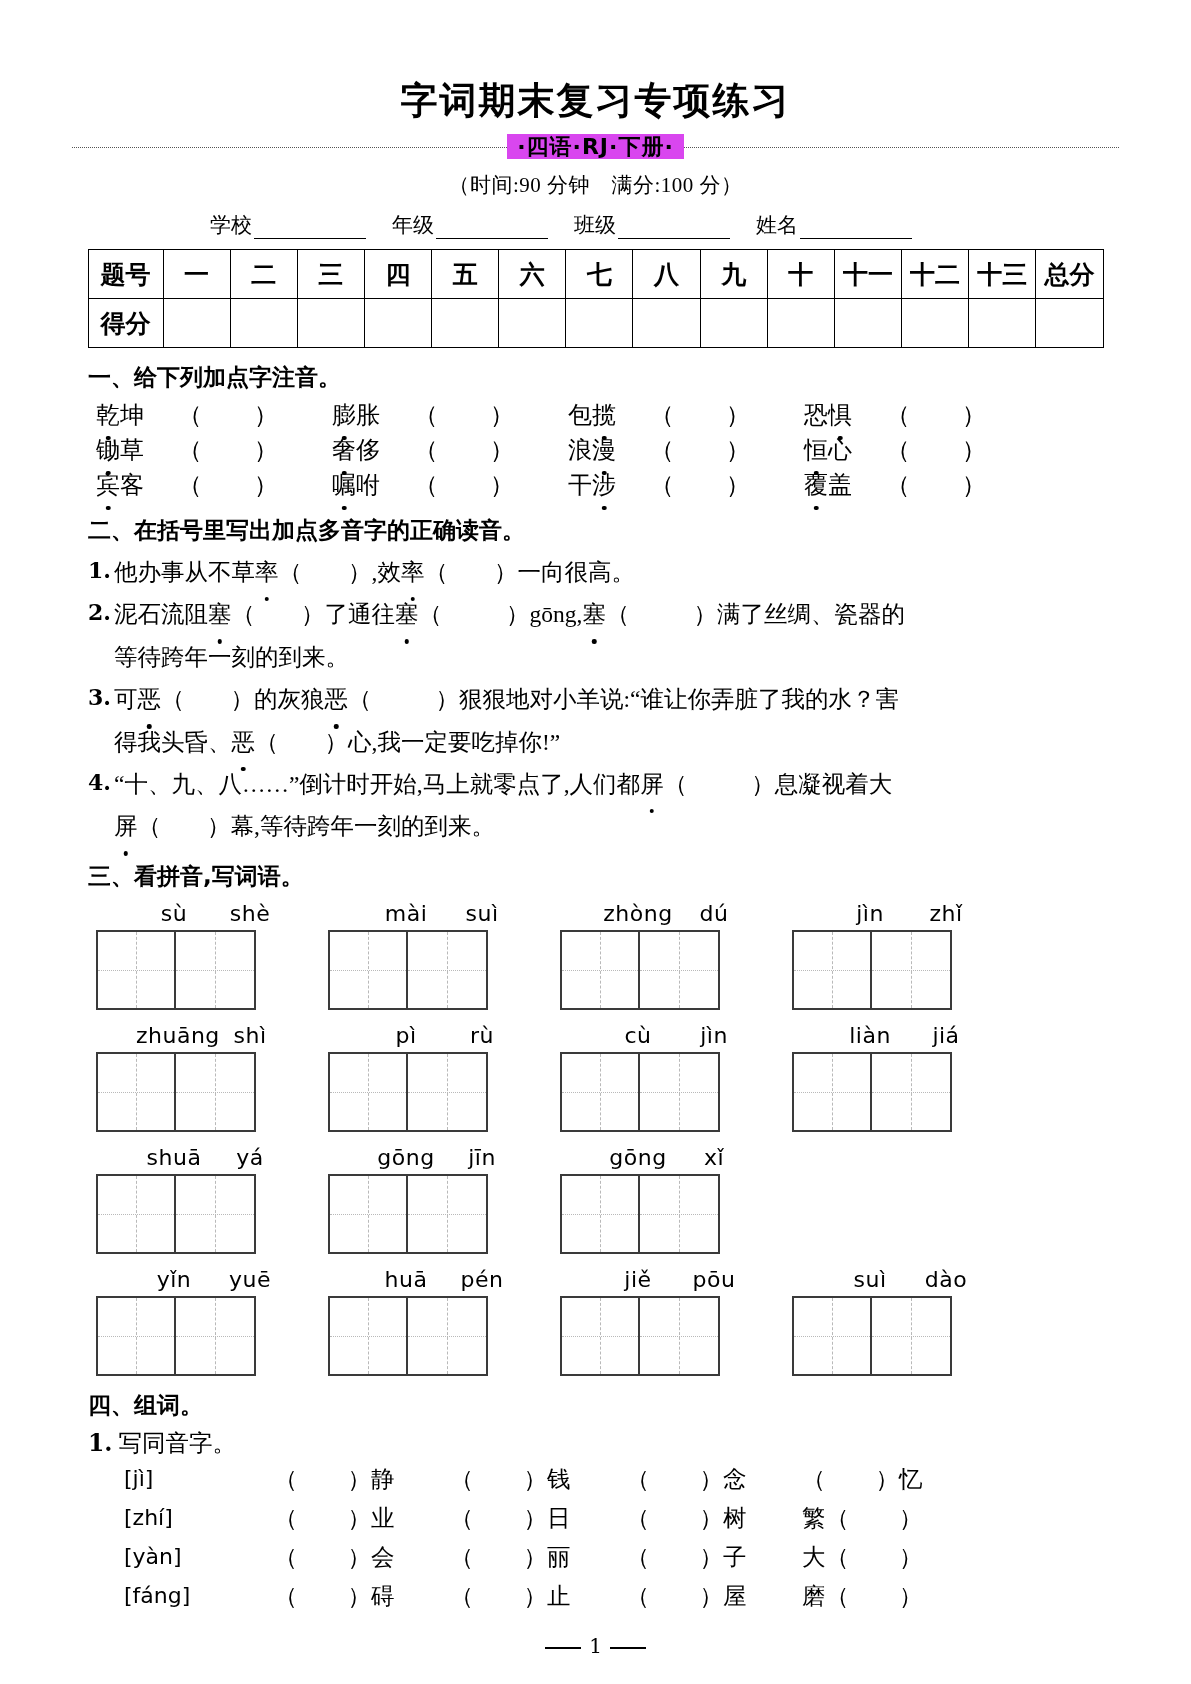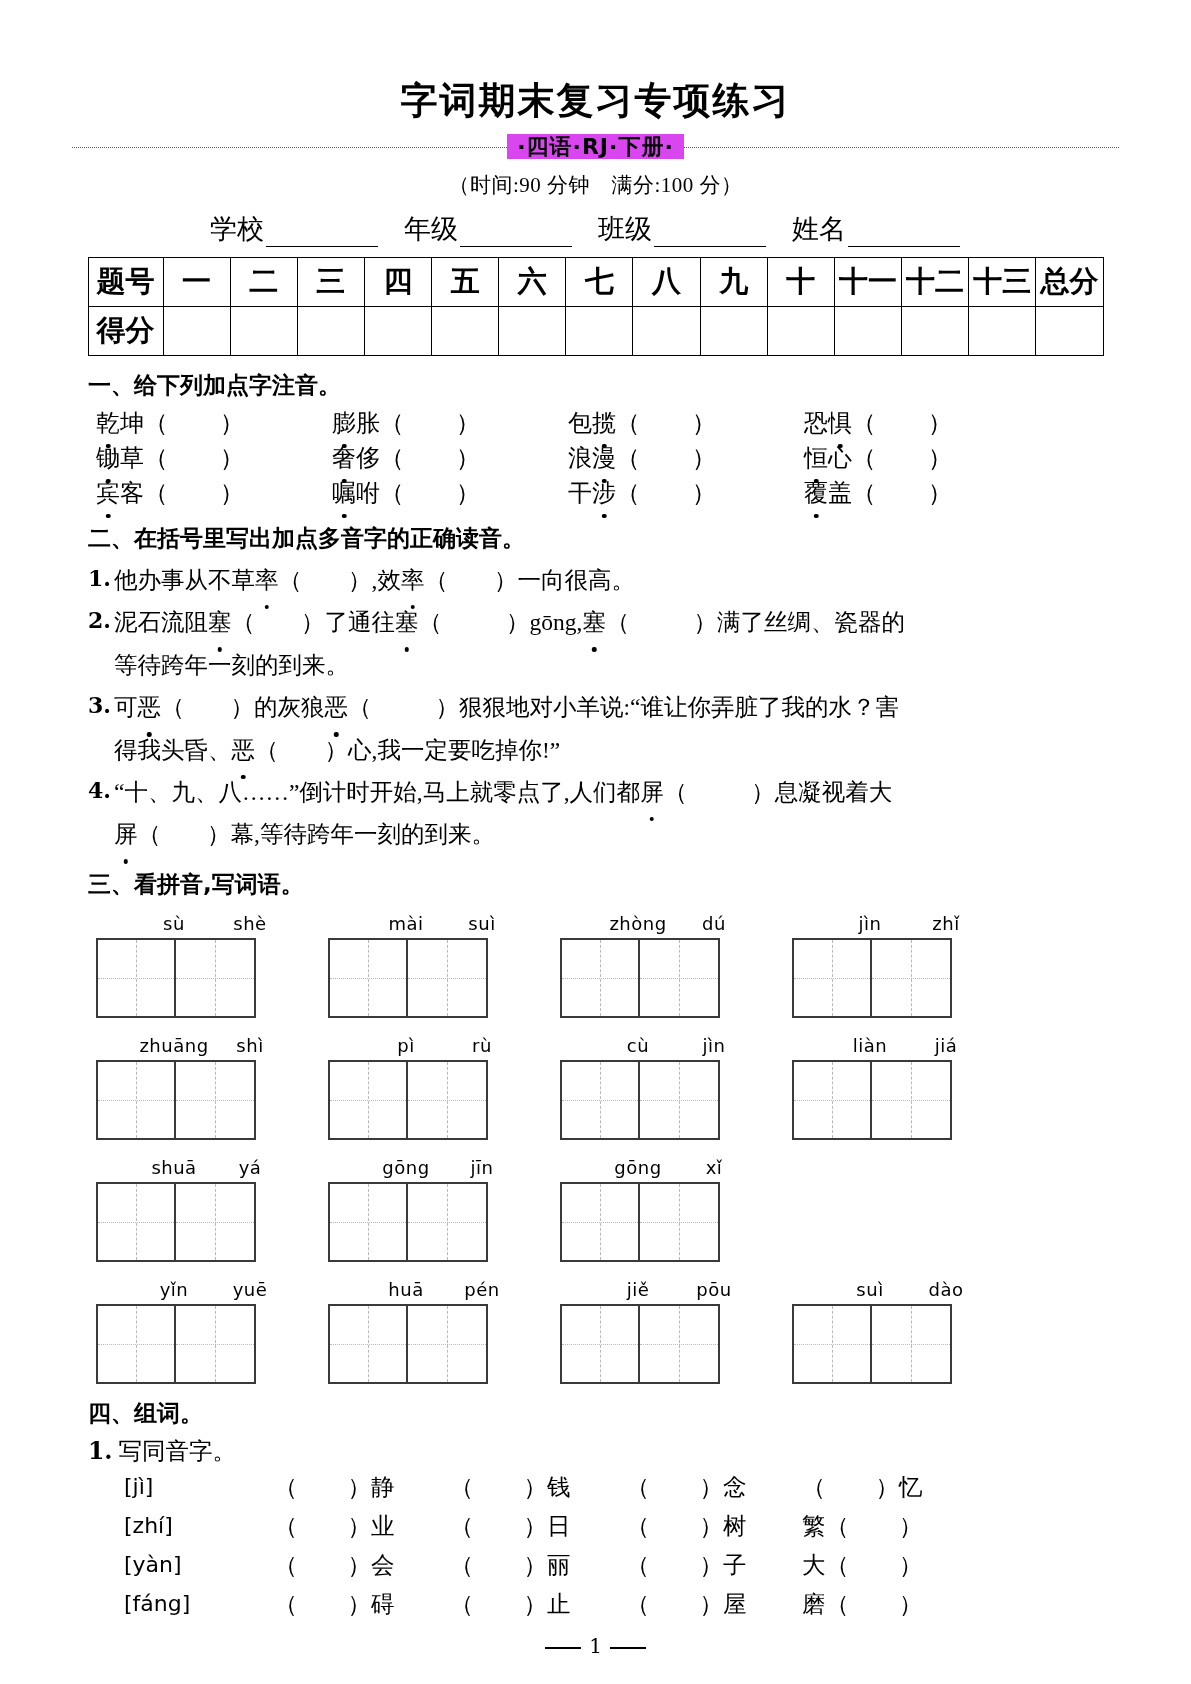--- a/index.html
+++ b/index.html
@@ -47,21 +47,21 @@
   }
   .exam-info{
     text-align:center;
     font-size:21px;
     margin-top:9px;
     letter-spacing:.5px;
   }
   .id-line{
     margin-top:12px;
     padding-left:210px;
-    font-size:27px;
+    font-size:21px;
     display:flex;
     gap:0px;
   }
   .id-item{display:inline-flex;align-items:flex-end;margin-right:26px;}
   .id-item .lbl{white-space:nowrap;}
   .id-item .blank{
     display:inline-block;
     width:112px;
     border-bottom:1.5px solid #000;
     height:20px;
@@ -73,39 +73,39 @@
     border-collapse:collapse;
     margin:10px auto 0 auto;
     width:1016px;
     table-layout:fixed;
   }
   table.score td{
     border:1.5px solid #000;
     height:46px;
     text-align:center;
     vertical-align:middle;
-    font-size:29px;
+    font-size:25px;
     font-weight:bold;
     font-family:"DejaVu Serif",serif;
   }
   table.score td.hd{width:72px;}
 
   
   .sec-title{
     font-size:23px;
     font-weight:bold;
     font-family:"DejaVu Sans",sans-serif;
     margin:14px 0 6px 88px;
     letter-spacing:0px;
   }
 
   
   .ex1{margin-left:96px;margin-right:60px;}
   .ex1 .row{display:flex;margin-bottom:3px;}
-  .ex1 .cell{width:236px;display:flex;align-items:flex-start;font-size:24px;}
+  .ex1 .cell{width:236px;display:flex;align-items:flex-start;font-size:24px;gap:34px;}
   .word{position:relative;display:inline-block;white-space:nowrap;}
   .ch{position:relative;display:inline-block;}
   .ch.dot:after{
     content:"";
     position:absolute;
     left:50%;bottom:-9px;
     width:4.5px;height:4.5px;
     background:#000;border-radius:50%;
     transform:translateX(-50%);
   }
@@ -121,21 +121,21 @@
   .pgap.w2{width:64px;}
 
   
   .ex3{margin-left:96px;margin-top:4px;}
   .grid-row{display:flex;margin-bottom:10px;}
   .grid-item{width:232px;}
   .py{
     display:flex;
     justify-content:center;
     font-family:"DejaVu Sans",sans-serif;
-    font-size:18px;
+    font-size:22px;
     letter-spacing:.5px;
     margin-bottom:4px;
     height:28px;
     align-items:flex-end;
   }
   .py span{display:inline-block;width:76px;text-align:center;}
   .boxes{display:flex;width:160px;}
   .tzg{
     width:80px;height:80px;
     border:2px solid #3a3a3a;

